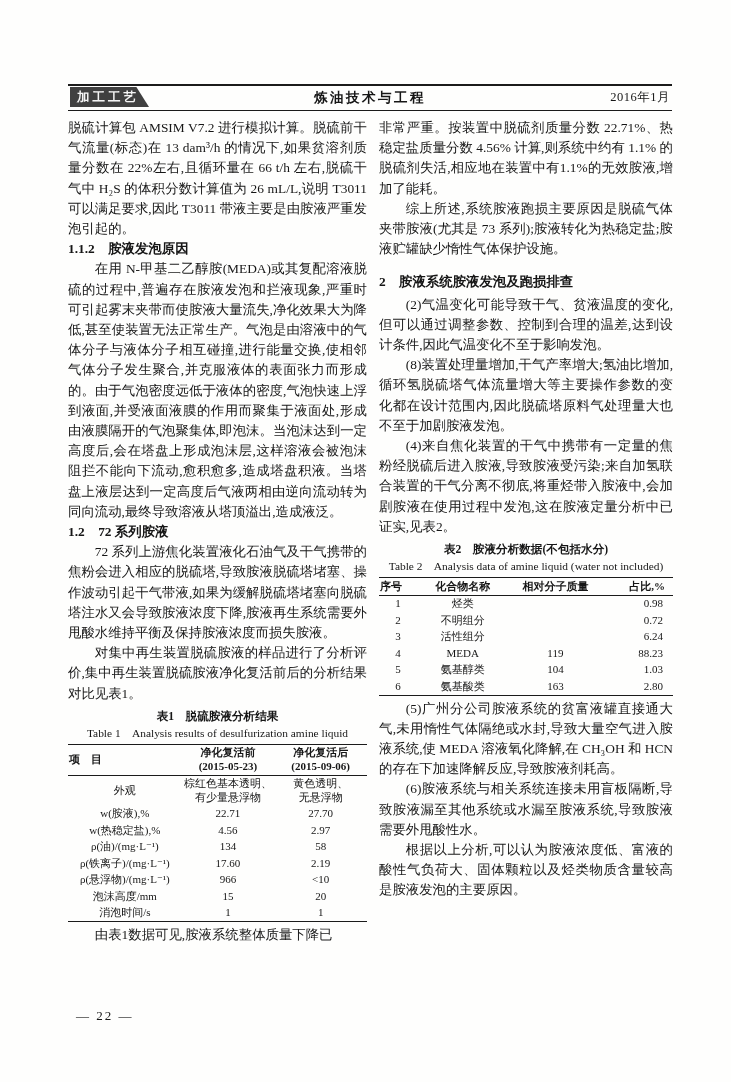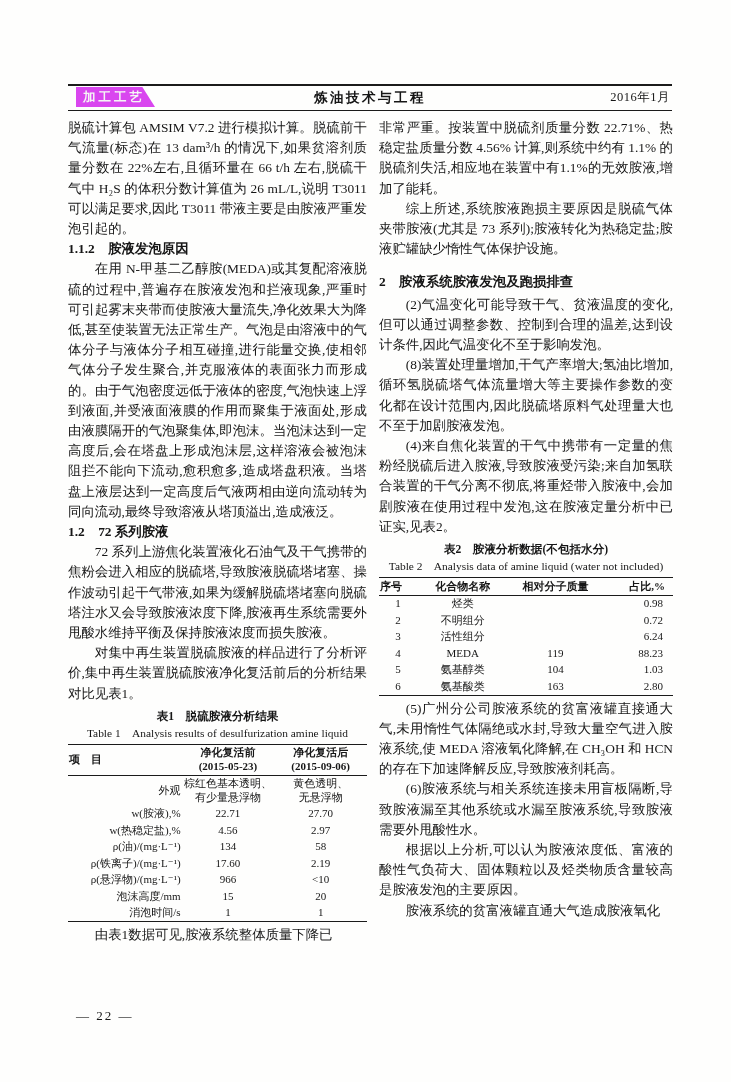--- a/index.html
+++ b/index.html
@@ -5,22 +5,22 @@
   html,body{margin:0;padding:0;}
   body{
     width:731px;height:1082px;position:relative;background:#ffffff;
     font-family:"Liberation Serif","DejaVu Serif",serif;
     color:#161616;
   }
   .page{position:absolute;inset:0;background:#fefefd;}
   
   .header{position:absolute;left:68px;top:84px;width:604px;height:24px;
     border-top:2px solid #1b1b1b;border-bottom:1.5px solid #1b1b1b;}
-  .header-label{position:absolute;left:8px;top:1px;height:20px;width:72px;
-    background:#d946ef;color:#f5f5f5;font-size:12.5px;line-height:20px;
+  .header-label{position:absolute;left:2px;top:1px;height:20px;width:72px;
+    background:#404040;color:#f5f5f5;font-size:12.5px;line-height:20px;
     padding-left:7px;letter-spacing:3px;font-weight:bold;
     clip-path:polygon(0 0,84% 0,100% 100%,0 100%);}
   .header-title{position:absolute;left:0;right:0;text-align:center;
     font-size:13.5px;font-weight:bold;letter-spacing:2.5px;line-height:23px;}
   .header-date{position:absolute;right:2px;font-size:12.5px;line-height:23px;letter-spacing:.5px;}
   
   .col{position:absolute;top:118px;font-size:13.4px;line-height:20.2px;text-align:justify;}
   .col-left{left:68px;width:299px;}
   .col-right{left:379px;width:294px;}
   .col p{margin:0;}
@@ -34,21 +34,21 @@
   table.tbl{width:100%;border-collapse:collapse;font-size:11px;
     border-top:1.5px solid #1b1b1b;border-bottom:1.5px solid #1b1b1b;
     margin:2px 0 3px;}
   table.tbl th,table.tbl td{padding:1.5px 1px;white-space:pre-line;line-height:13.5px;
     font-weight:normal;vertical-align:middle;}
   table.tbl thead tr{border-bottom:1px solid #1b1b1b;}
   table.tbl th{font-weight:bold;}
   
   table.t1 th:nth-child(1){text-align:left;width:38%;}
   table.t1 th:nth-child(2),table.t1 th:nth-child(3){text-align:center;width:31%;}
-  table.t1 td:nth-child(1){text-align:right;}
+  table.t1 td:nth-child(1){text-align:center;}
   table.t1 td:nth-child(2),table.t1 td:nth-child(3){text-align:center;}
   
   table.t2 th:nth-child(1){width:13%;text-align:left;font-family:Liberation Serif, serif;}
   table.t2 th:nth-child(2){width:31%;text-align:center;}
   table.t2 th:nth-child(3){width:32%;text-align:center;}
   table.t2 th:nth-child(4){width:24%;text-align:right;padding-right:8px;}
   table.t2 td:nth-child(1),table.t2 td:nth-child(2),table.t2 td:nth-child(3){text-align:center;}
   table.t2 td:nth-child(4){text-align:right;padding-right:10px;}
   
   .footer{position:absolute;left:76px;top:1008px;font-size:13px;letter-spacing:2px;}
@@ -188,17 +188,16 @@
             <td>氨基酸类</td>
             <td>163</td>
             <td>2.80</td>
           </tr>
         </tbody>
       </table>
 
     <p class="ind">(5)广州分公司胺液系统的贫富液罐直接通大气,未用惰性气体隔绝或水封,导致大量空气进入胺液系统,使 MEDA 溶液氧化降解,在 CH₃OH 和 HCN 的存在下加速降解反应,导致胺液剂耗高。</p>
     <p class="ind">(6)胺液系统与相关系统连接未用盲板隔断,导致胺液漏至其他系统或水漏至胺液系统,导致胺液需要外甩酸性水。</p>
     <p class="ind">根据以上分析,可以认为胺液浓度低、富液的酸性气负荷大、固体颗粒以及烃类物质含量较高是胺液发泡的主要原因。</p>
-    <p class="ind">胺液系统的贫富液罐直通大气造成胺液氧化</p>
   </div>
 
   <div class="footer">— 22 —</div>
 </div>
 
 </body></html>

